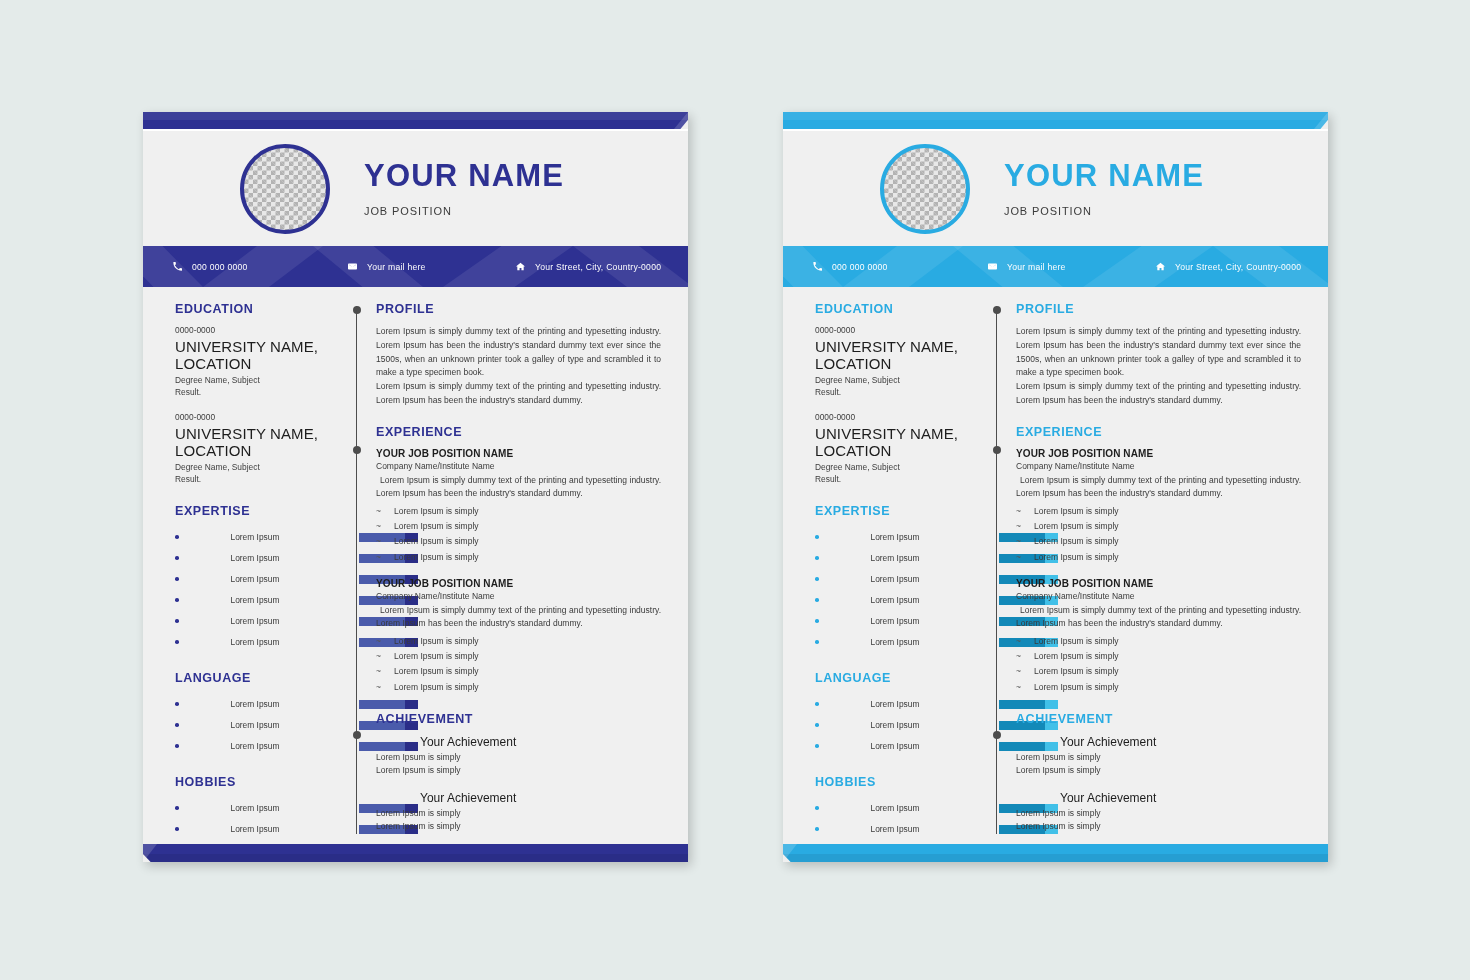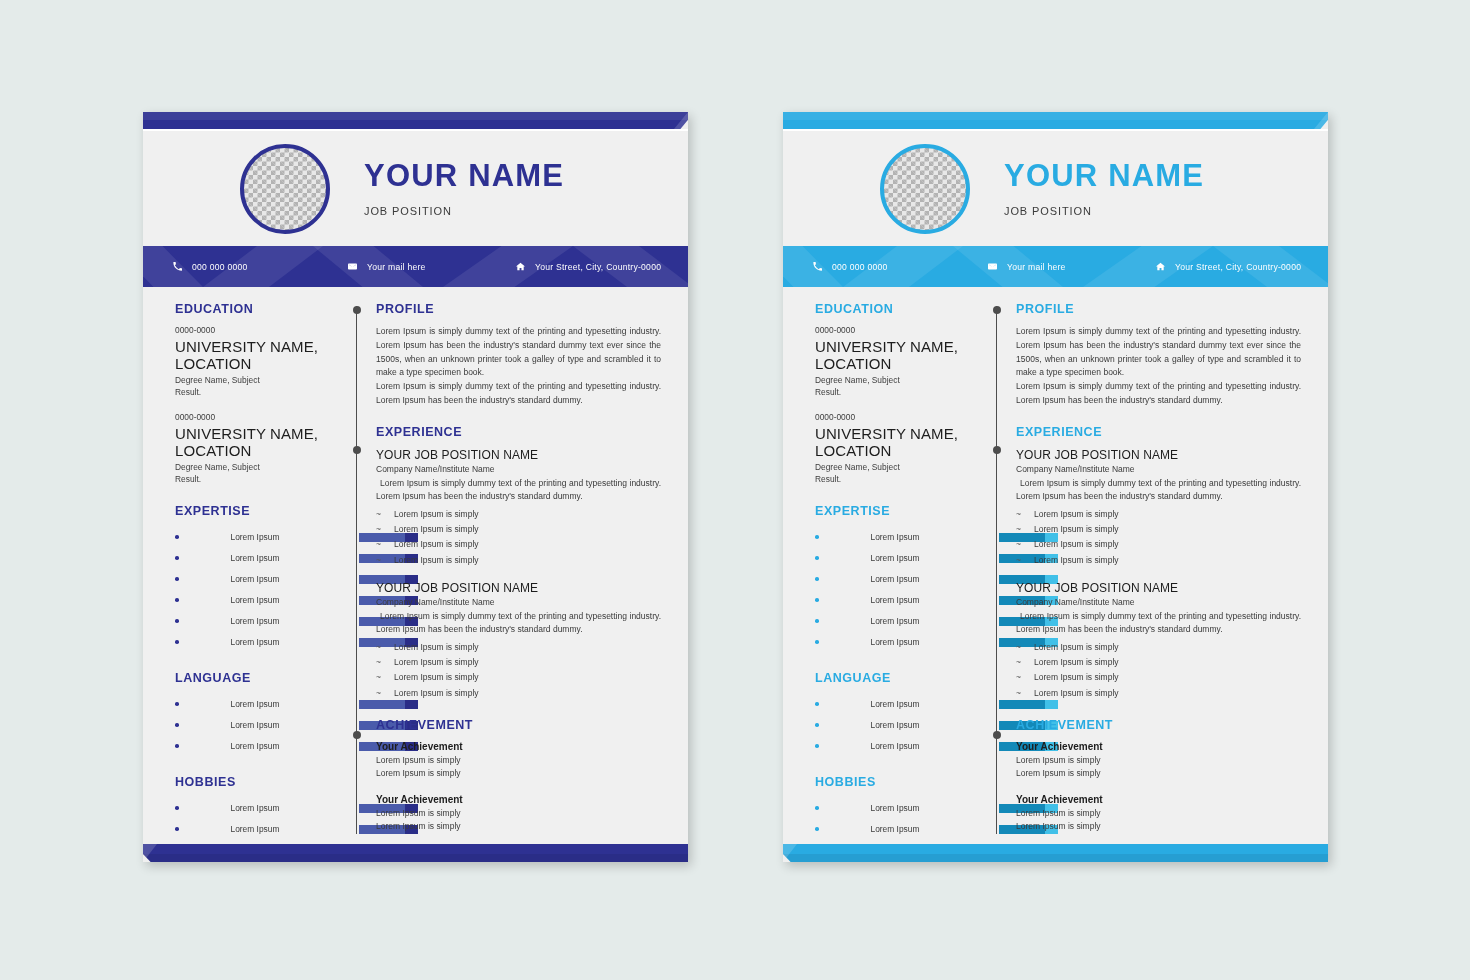--- a/index.html
+++ b/index.html
@@ -210,22 +210,22 @@
   
   .para {
     font-size: 8.5px;
     color: #3a3a3a;
     line-height: 1.62;
     text-align: justify;
   }
   .para + .para { margin-top: 0px; }
   .block { margin-bottom: 17px; }
   .job-title {
-    font-size: 12px;
-    font-weight: 400;
+    font-size: 10px;
+    font-weight: 700;
     color: #1d1d1d;
     letter-spacing: 0.1px;
   }
   .job-company {
     font-size: 8.5px;
     color: #3a3a3a;
     margin-top: 2px;
     margin-bottom: 3px;
   }
   .job-desc {
@@ -243,24 +243,25 @@
     line-height: 1.78;
   }
   .tilde-item .tmark {
     width: 18px;
     flex: none;
     color: #555;
   }
   .exp-group { margin-bottom: 13px; }
   .ach-group { margin-bottom: 14px; }
   .ach-title {
-    font-size: 10px;
-    font-weight: 700;
+    font-size: 12px;
+    font-weight: 400;
     color: #1d1d1d;
     margin-bottom: 2px;
+    margin-left: 44px;
   }
   .ach-line {
     font-size: 8.5px;
     color: #3a3a3a;
     line-height: 1.55;
   }
   .bottom-banner {
     position: absolute;
     bottom: 0; left: 0;
     width: 100%;

